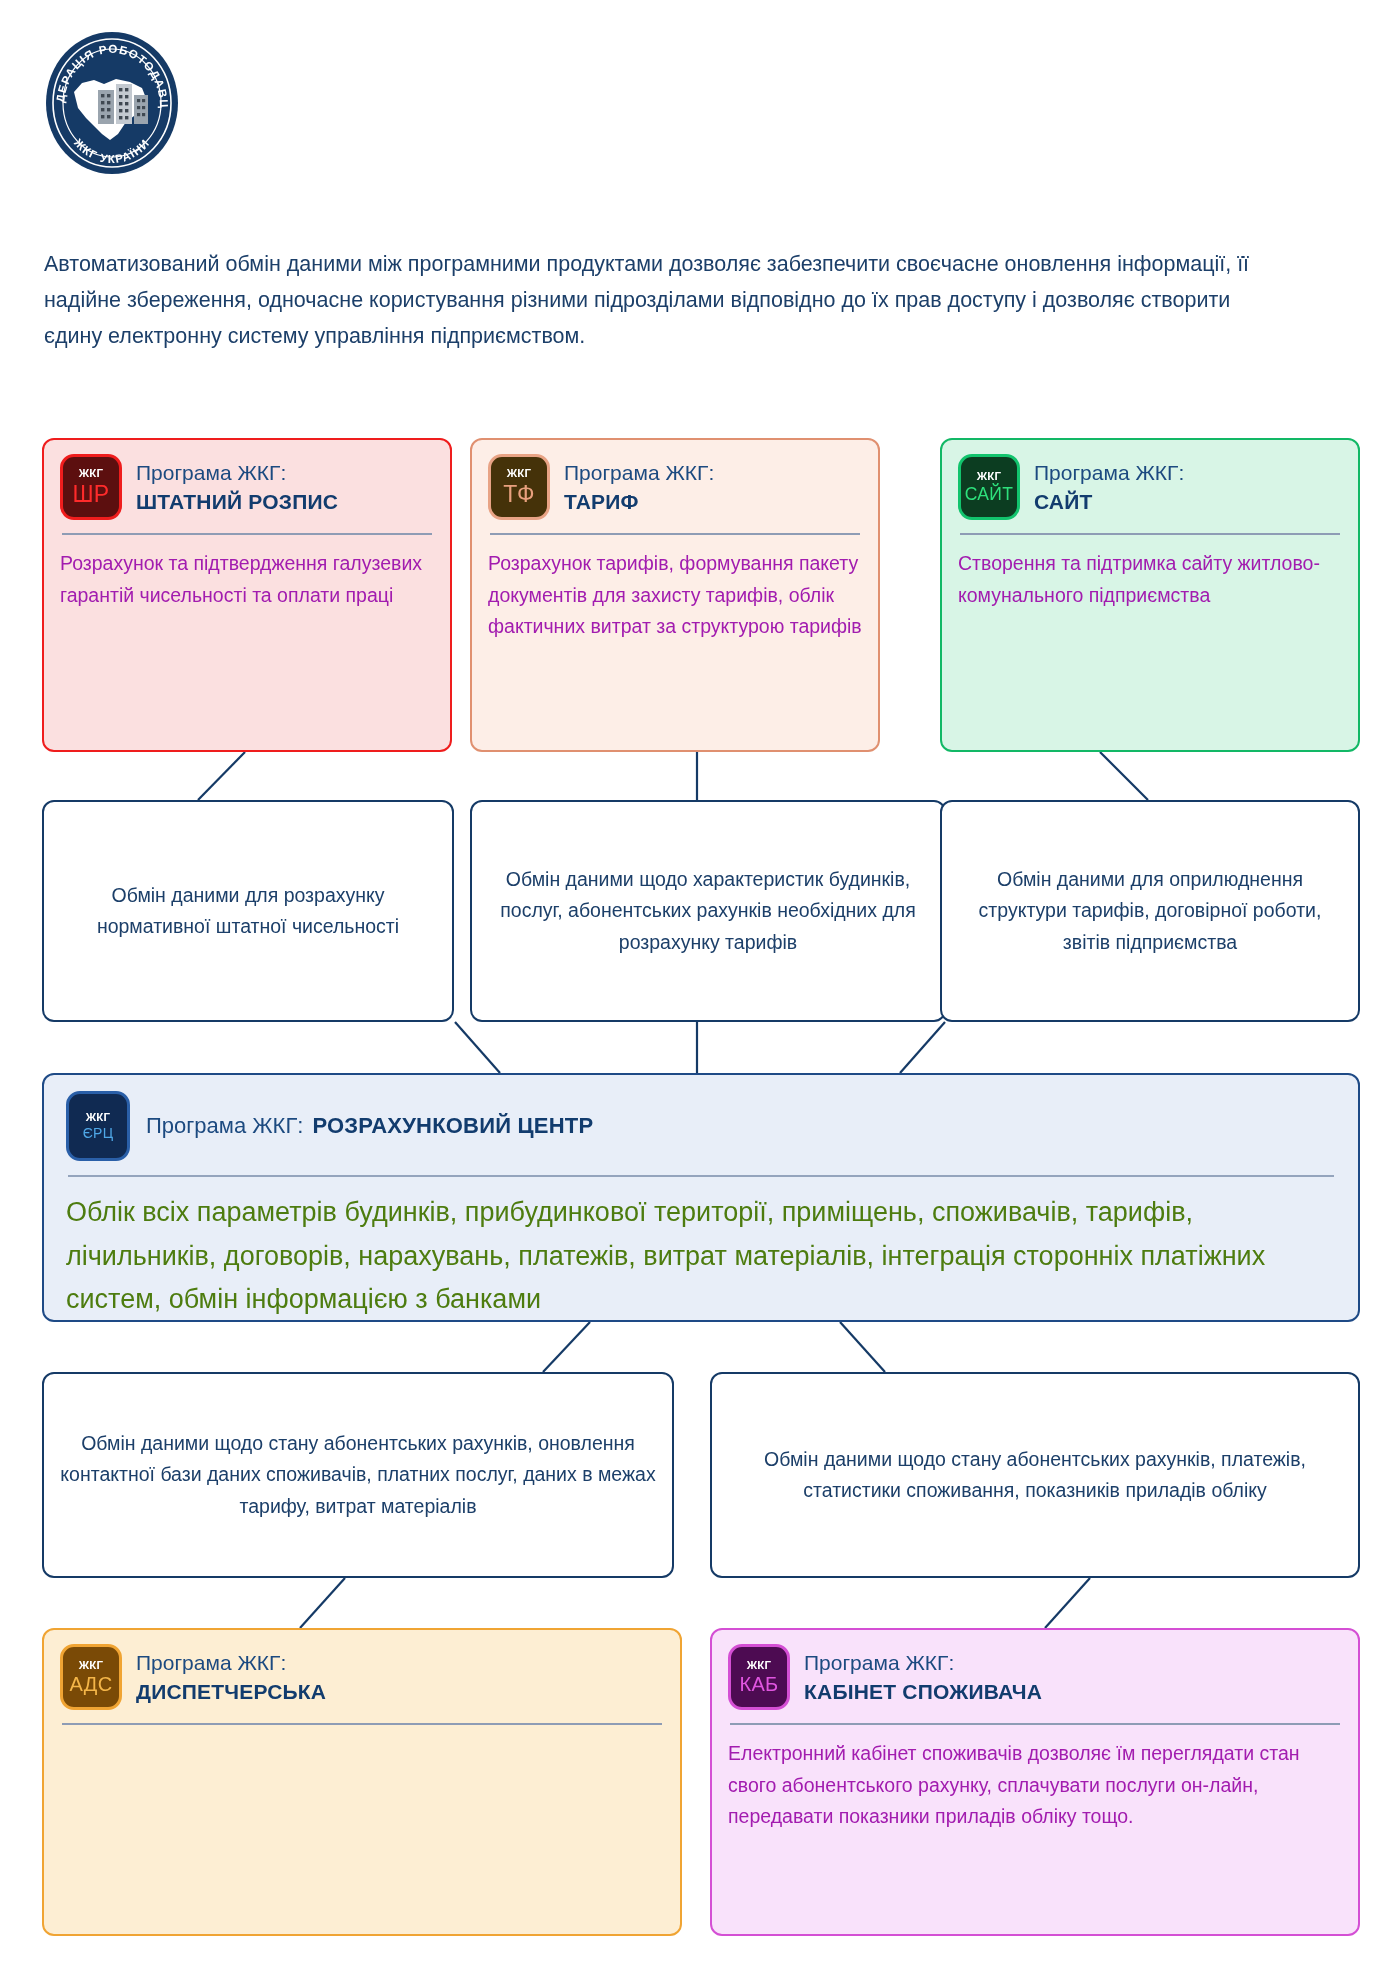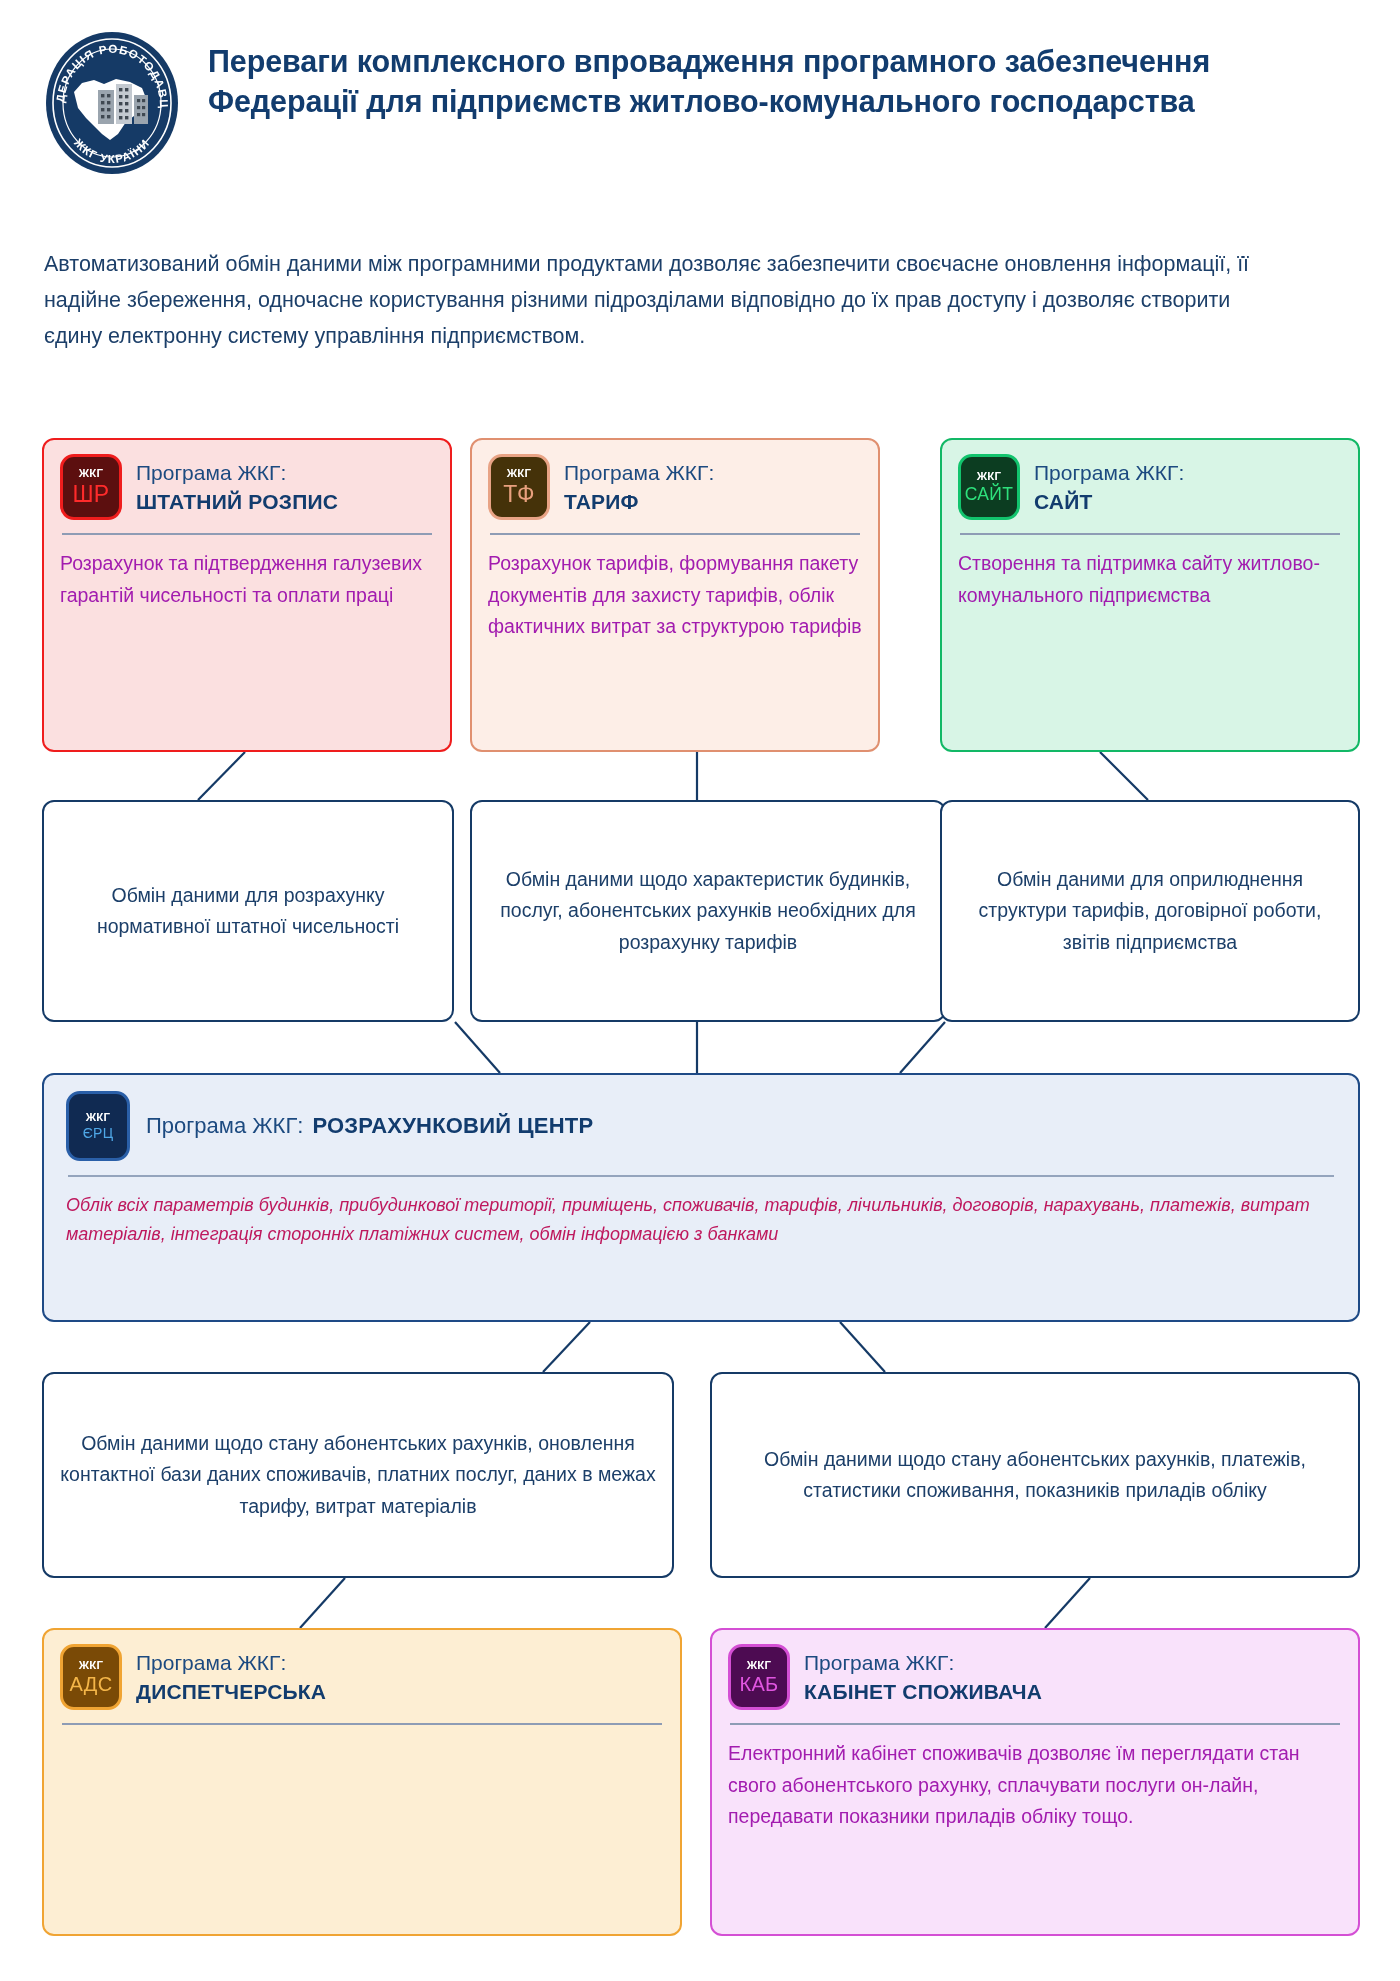--- a/index.html
+++ b/index.html
@@ -182,24 +182,23 @@
     font-size: 22px;
     font-weight: bold;
     letter-spacing: 0.2px;
   }
   .center-rule {
     height: 2px;
     background: #94a4bd;
     margin: 14px 2px 14px 2px;
   }
   .center-body {
-    color: #be185d;
-    font-size: 18px;
+    color: #4d7c0f;
+    font-size: 27px;
     line-height: 1.62;
-    font-style: italic;
   }
 </style>
 </head>
 <body>
 
 <div class="page">
 
   <div class="header">
 
     <div class="logo-wrap">
@@ -246,23 +245,20 @@
           <rect x="95" y="69" width="3.2" height="3.2"></rect>
             <rect x="100" y="69" width="3.2" height="3.2"></rect>
           <rect x="95" y="76" width="3.2" height="3.2"></rect>
             <rect x="100" y="76" width="3.2" height="3.2"></rect>
           <rect x="95" y="83" width="3.2" height="3.2"></rect>
             <rect x="100" y="83" width="3.2" height="3.2"></rect>
         </g>
       </svg>
     </div>
 
-    <div class="title-block">
-      <h1>Переваги комплексного впровадження програмного забезпечення Федерації для підприємств житлово-комунального господарства</h1>
-    </div>
   </div>
 
   <div class="intro">Автоматизований обмін даними між програмними продуктами дозволяє забезпечити своєчасне оновлення інформації, її надійне збереження, одночасне користування різними підрозділами відповідно до їх прав доступу і дозволяє створити єдину електронну систему управління підприємством.</div>
 
   <svg class="connectors">
     <g stroke="#153a66" stroke-width="2.2" fill="none">
 
       <path d="M 245,752 L 198,800"></path>
 
       <path d="M 697,752 L 697,800"></path>

